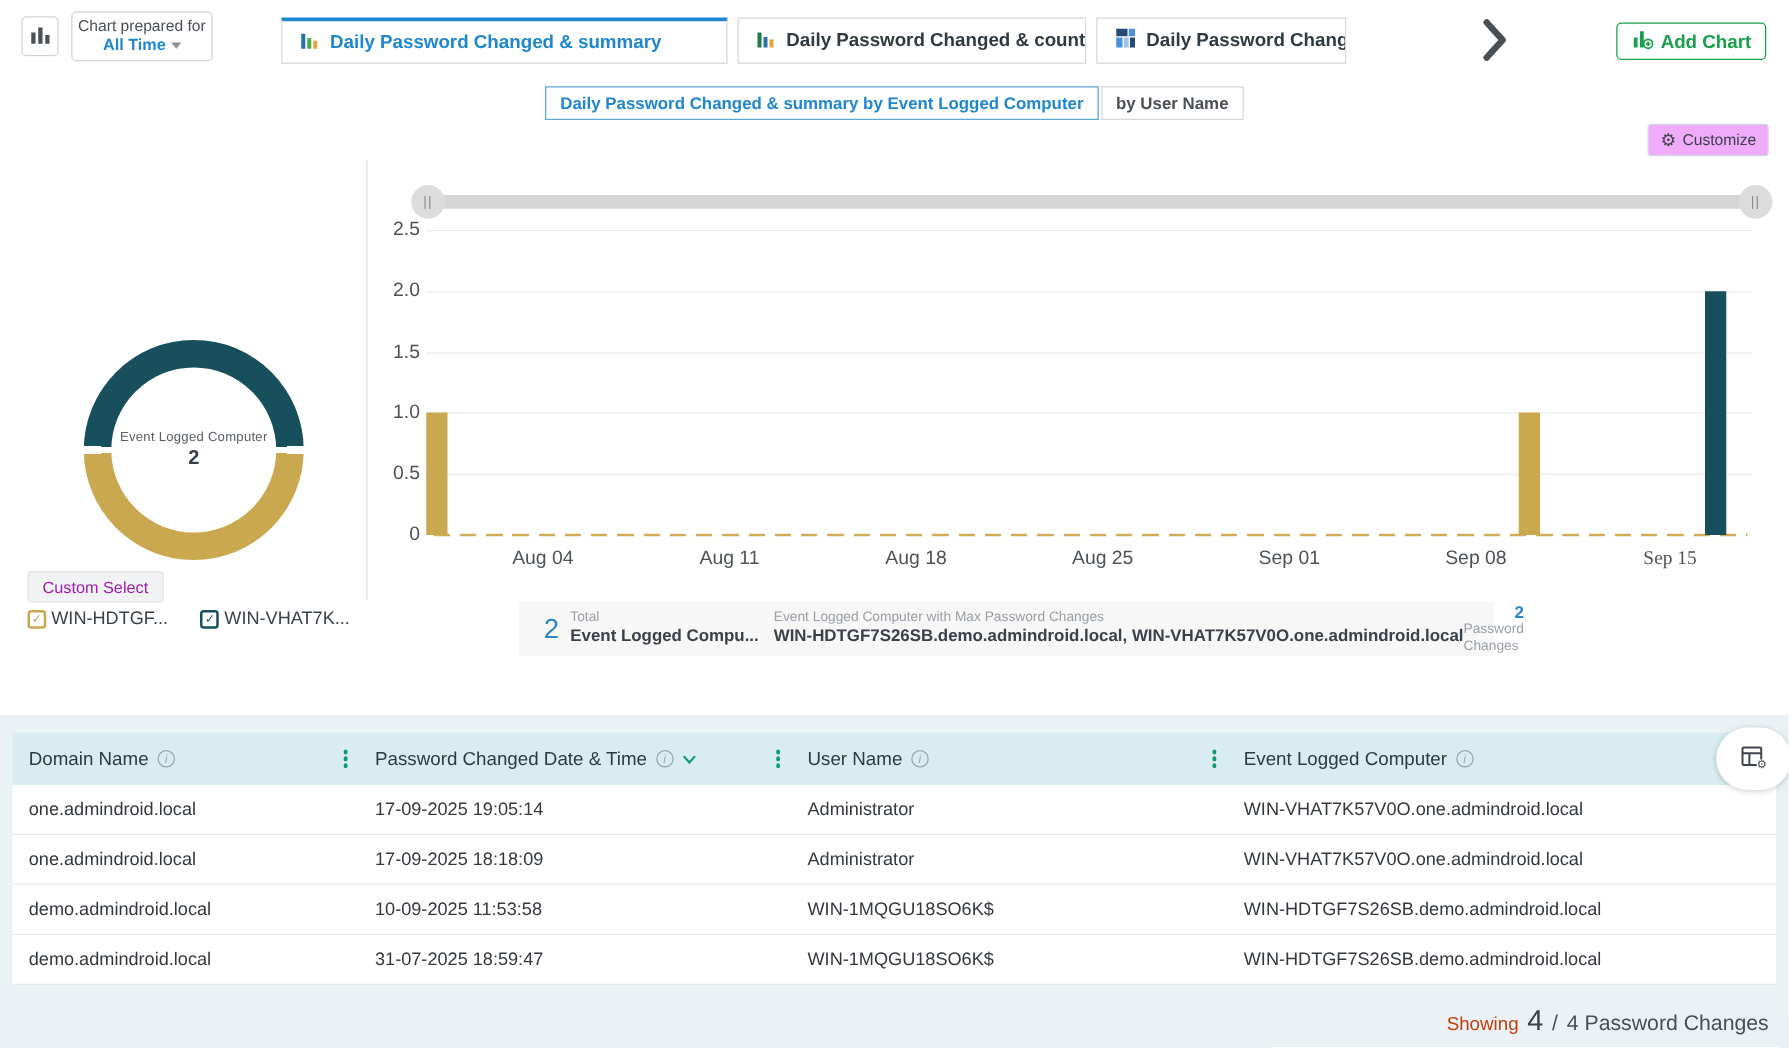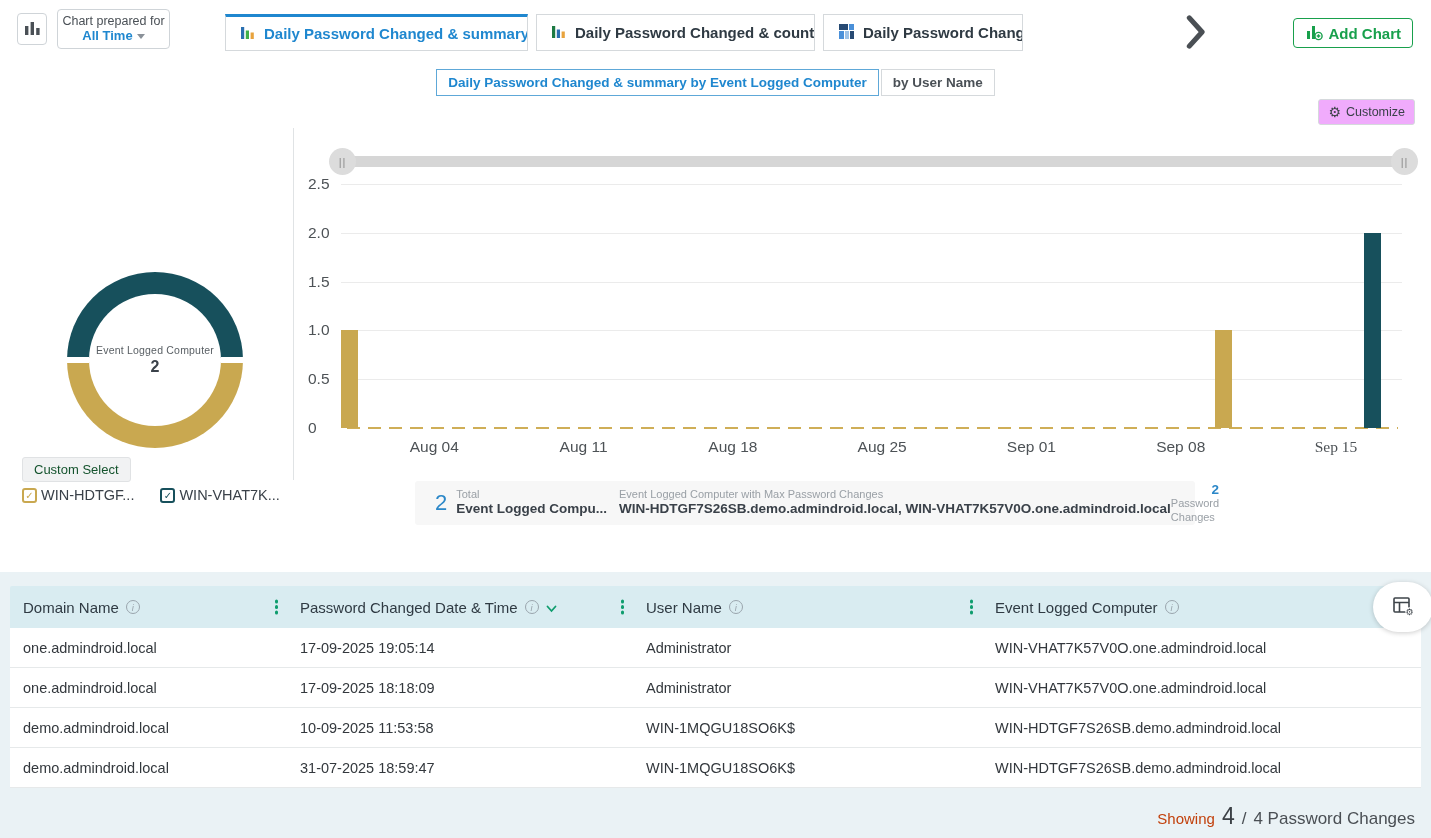--- a/index.html
+++ b/index.html
@@ -29,35 +29,35 @@
   .customize-btn { position:absolute; right:16px; top:99px; border:1px solid #d5d9dc; background:#f0abfc; border-radius:3px; padding:4px 9px; font-size:12.5px; color:#3a4149; display:flex; align-items:center; gap:5px; cursor:pointer; }
   .gear-glyph::after { content:"⚙"; font-size:14px; color:#3e444a; }
 
   
   .donut-panel { position:absolute; left:0; top:125px; width:293px; height:370px; }
   .v-divider { position:absolute; left:293px; top:128px; width:1px; height:352px; background:#e0e3e5; }
   .donut { position:absolute; left:67px; top:147px; width:176px; height:176px; border-radius:50%; cursor:pointer; }
   .donut-hole { position:absolute; left:22px; top:22px; width:132px; height:132px; border-radius:50%; background:#fff; display:flex; flex-direction:column; align-items:center; justify-content:center; }
   .donut-hole .cl { font-size:10.5px; color:#5a6065; letter-spacing:.2px; }
   .donut-hole .cv { font-size:16px; font-weight:bold; color:#3a4149; margin-top:2px; }
-  .custom-select-btn { position:absolute; left:22px; top:332px; background:#f1f2f3; border:1px solid #e0e2e4; border-radius:3px; padding:4px 11px; font-size:13px; color:#14532d; cursor:pointer; }
+  .custom-select-btn { position:absolute; left:22px; top:332px; background:#f1f2f3; border:1px solid #e0e2e4; border-radius:3px; padding:4px 11px; font-size:13px; color:#a21caf; cursor:pointer; }
   .legend-row { position:absolute; left:22px; top:362px; display:flex; gap:26px; }
   .legend-item { display:flex; align-items:center; gap:4px; font-size:14.5px; color:#3a4149; cursor:pointer; }
   .cbx { width:15px; height:15px; border-radius:3px; border:2px solid; display:flex; align-items:center; justify-content:center; font-size:10px; font-weight:bold; }
   .cbx::after { content:"✓"; }
 
   
   .plot-wrap { position:absolute; left:308px; top:132px; width:1115px; height:340px; }
   .slider-track { position:absolute; left:34px; right:12px; top:24px; height:11px; background:#d6d6d6; border-radius:6px; cursor:pointer; }
   .slider-handle { position:absolute; top:-8px; width:27px; height:27px; border-radius:50%; background:#dcdcdc; color:#8a8a8a; font-size:11px; display:flex; align-items:center; justify-content:center; letter-spacing:1px; cursor:ew-resize; }
   .slider-handle::after { content:"||"; }
   .plot { position:absolute; left:33px; top:0; width:1061px; height:340px; }
   .gridline { position:absolute; left:0; width:100%; height:1px; background:#ebebeb; }
   .zeroline { position:absolute; left:6px; right:4px; height:2px; background:repeating-linear-gradient(90deg,#cfae57 0 13px,transparent 13px 21px); }
-  .ylabel { position:absolute; width:28px; font-size:15.5px; color:#4d5256; }
+  .ylabel { position:absolute; width:28px; text-align:right; font-size:15.5px; color:#4d5256; }
   .xlabel { position:absolute; width:90px; text-align:center; font-size:15.5px; color:#4d5256; }
   .bar { position:absolute; width:17px; cursor:pointer; }
 
   
   .summary { position:absolute; left:415px; top:481px; width:780px; height:44px; background:#f7f7f7; border-radius:3px; display:flex; align-items:center; }
   .sum-left { display:flex; align-items:center; gap:9px; padding-left:20px; width:188px; }
   .sum-left .big { font-size:22px; color:#2b87c8; }
   .cap { font-size:11px; color:#9aa0a6; line-height:1.25; }
   .val { font-size:13.5px; font-weight:bold; color:#3a4149; line-height:1.25; white-space:nowrap; }
   .sum-div { width:1px; height:30px; background:#e0e0e0; }
@@ -98,21 +98,21 @@
       </span>
     </button>
 
     <div class="prepared-box">
       <div class="l1">Chart prepared for</div>
       <div class="l2"><span>All Time</span><span class="caret-down"></span></div>
     </div>
 
     <div class="tabs">
 
-      <div class="tab active" style="width:303px">
+      <div class="tab active" style="width:357px">
         <span>
           <svg width="16" height="16" viewBox="0 0 16 16">
               <rect x="1" y="3" width="3.2" height="12" fill="#2a6fb0"></rect>
               <rect x="5.8" y="6.5" width="3.2" height="8.5" fill="#3fae49"></rect>
               <rect x="10.6" y="8.5" width="3.2" height="6.5" fill="#e8a33d"></rect>
             </svg>
         </span>
         <span>Daily Password Changed &amp; summary</span>
 
       </div>

